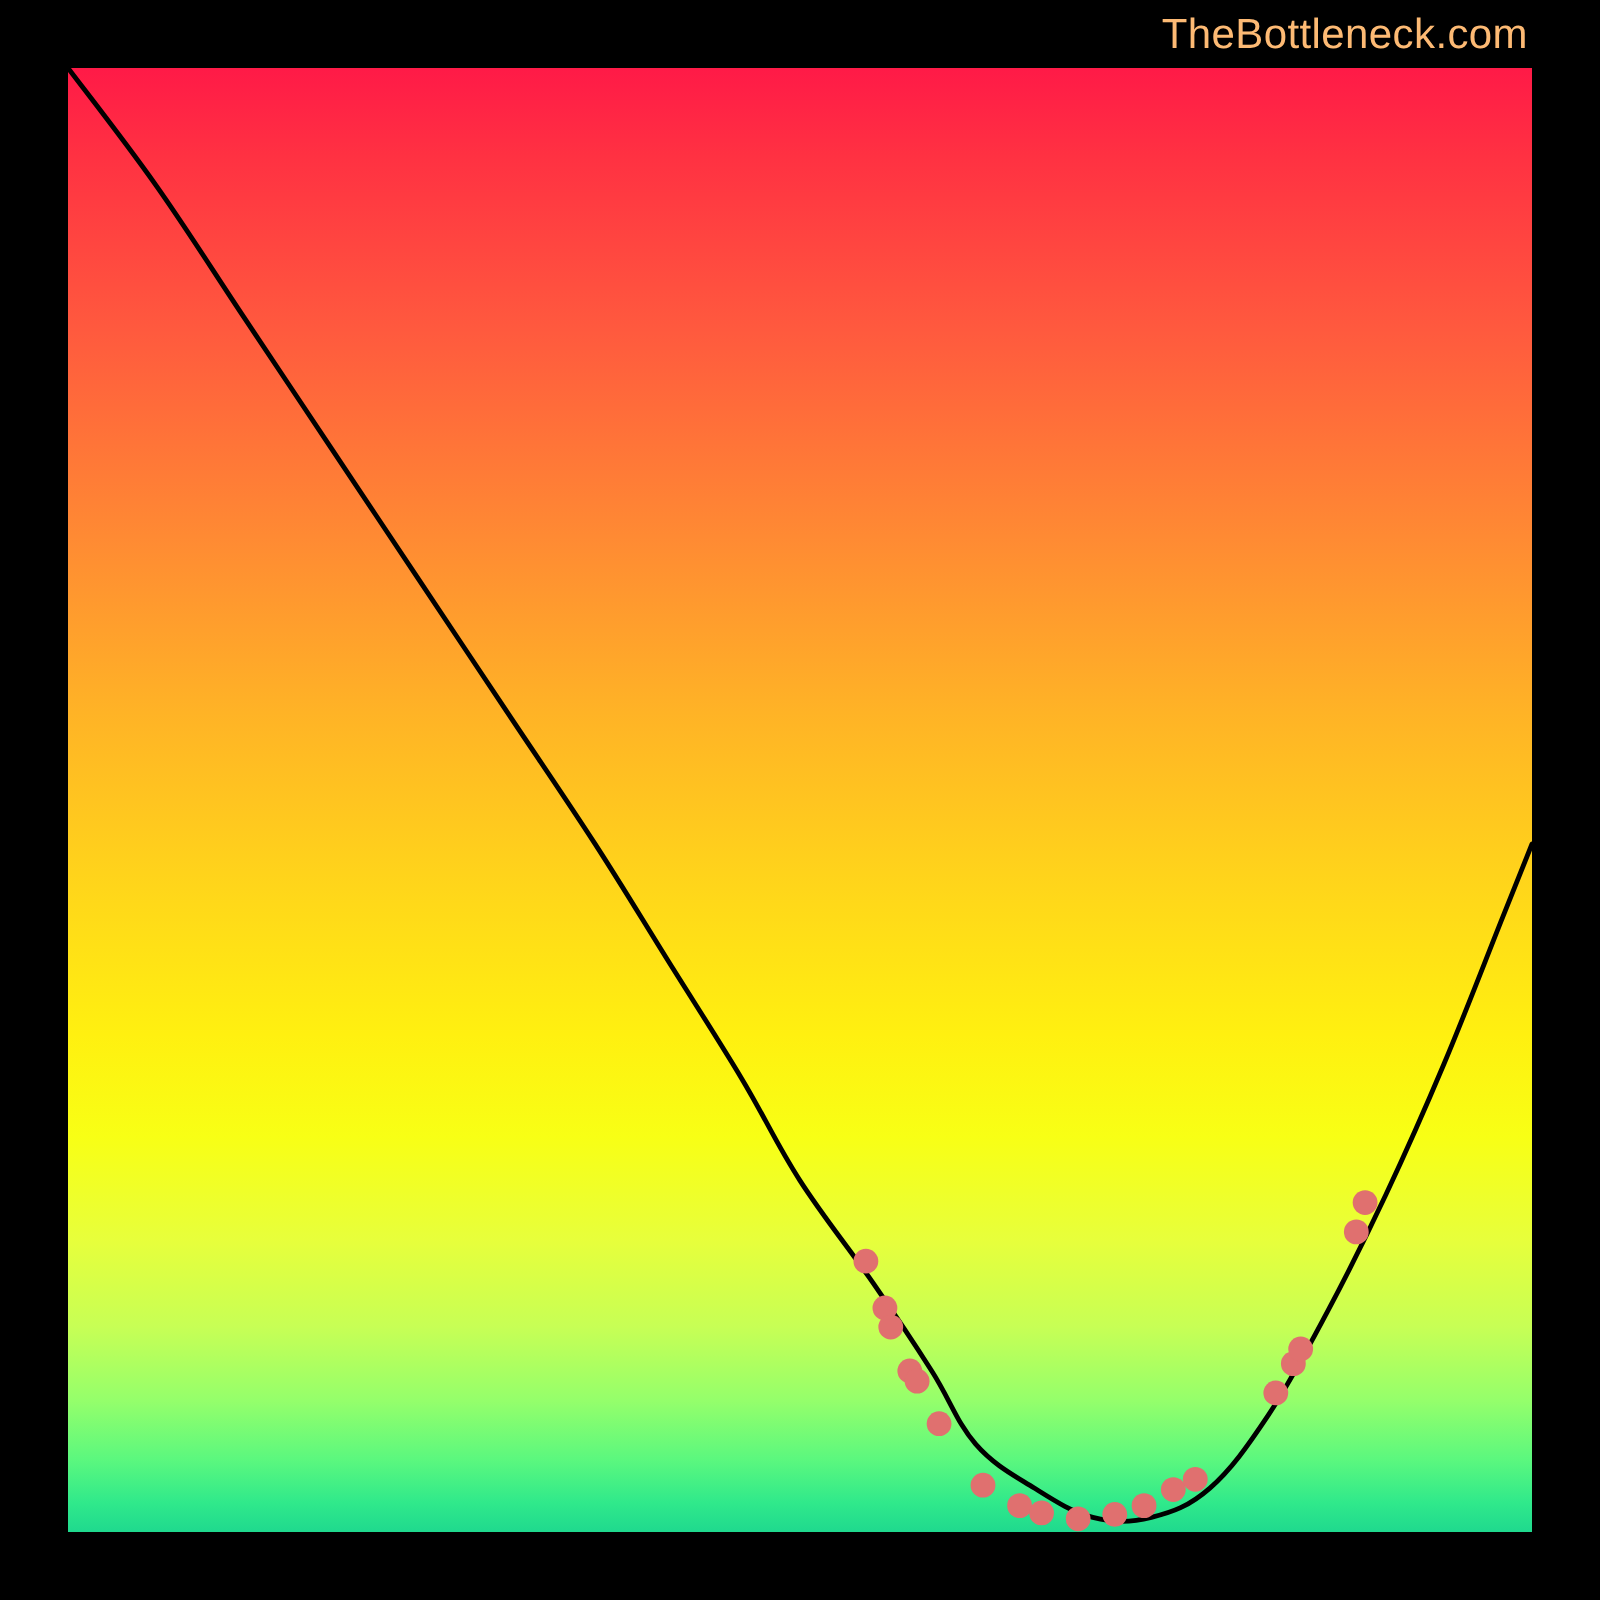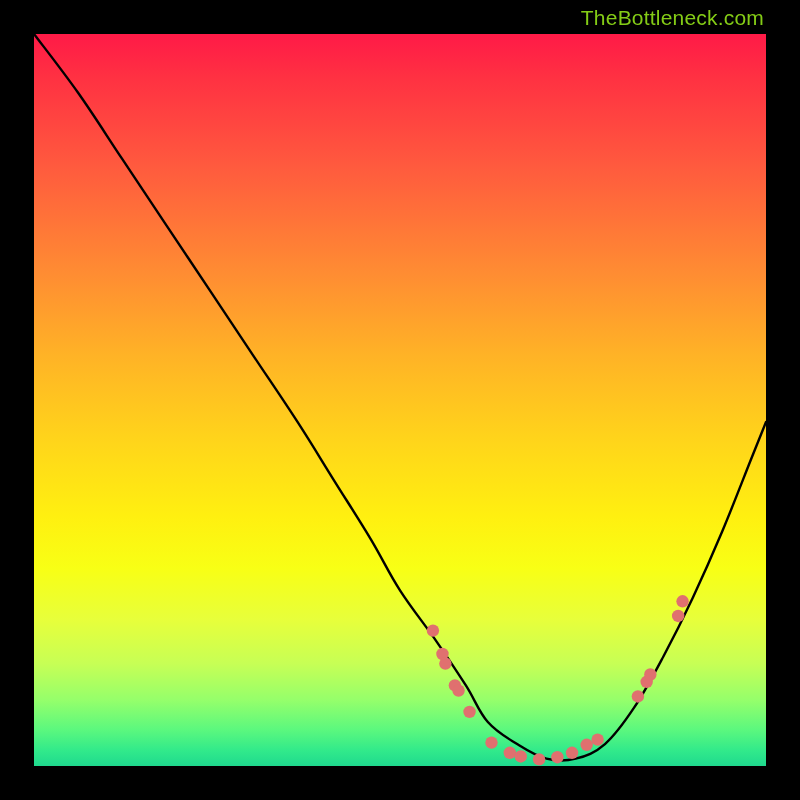--- a/index.html
+++ b/index.html
@@ -49,21 +49,21 @@
     left: 0;
     top: 0;
     width: 732px;
     height: 732px;
     pointer-events: none;
   }
   .watermark {
     position: absolute;
     top: 6px;
     right: 36px;
-    color: #84cc16;
+    color: #fdba74;
     font-size: 21px;
     font-weight: 500;
     letter-spacing: 0.2px;
     user-select: none;
   }
 </style>
 </head>
 <body>
 
 <div class="watermark">TheBottleneck.com</div>

